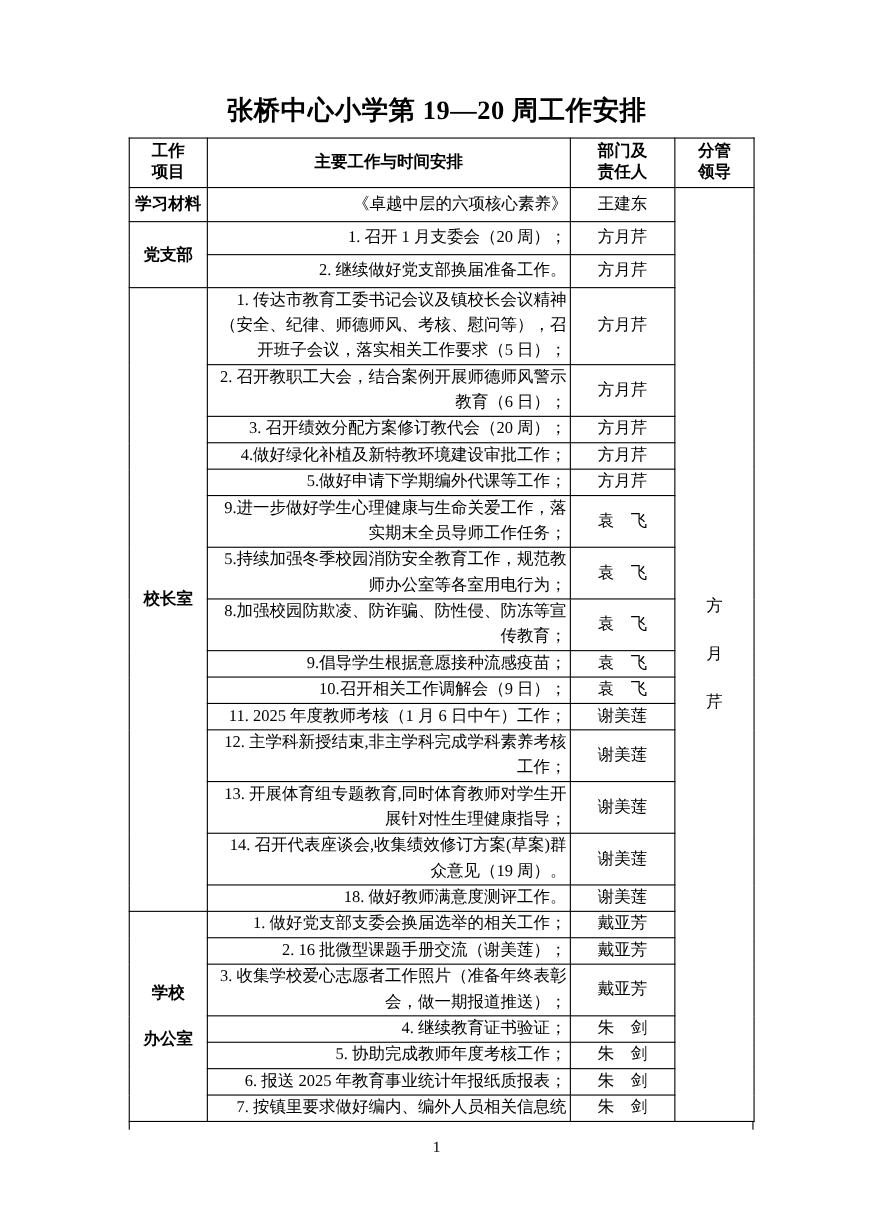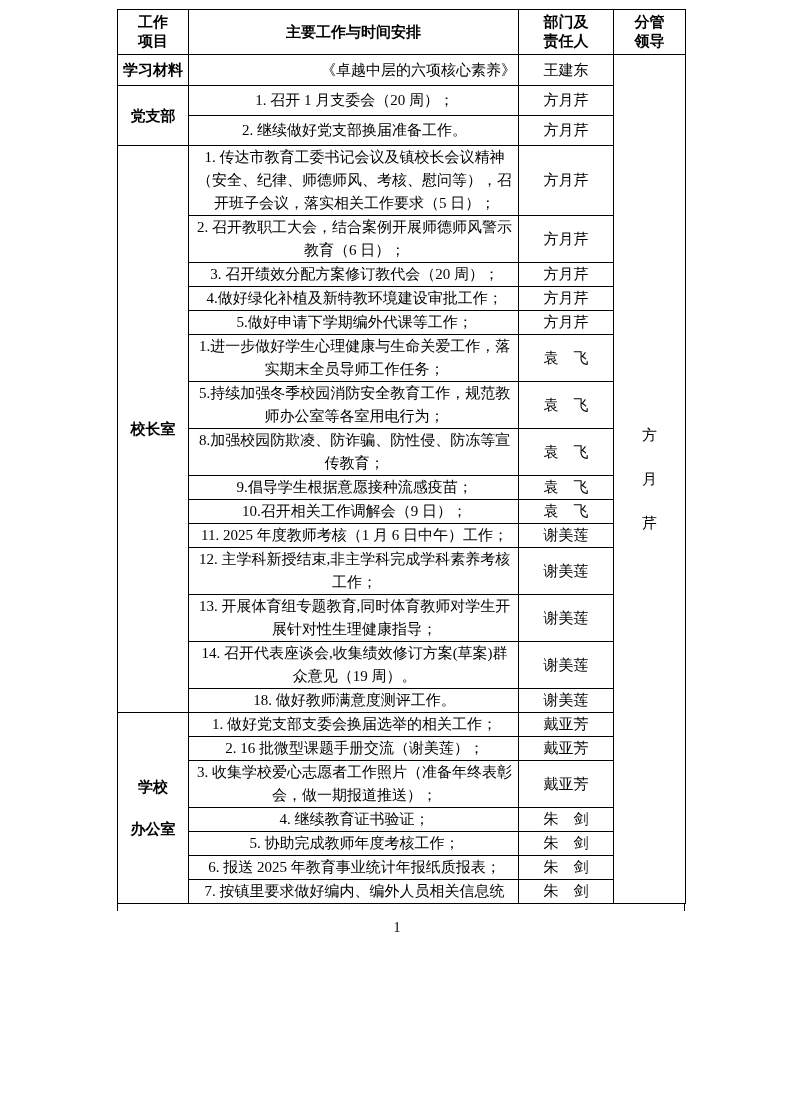--- a/index.html
+++ b/index.html
@@ -64,21 +64,21 @@
   }
   td.proj {
     font-weight: bold;
     text-align: center;
     padding: 16px 2px;
     white-space: pre-line;
     line-height: 24px;
   }
   td.proj.spread { line-height: 42px; margin-top: 21px; }
   td.task {
-    text-align: center;
+    text-align: right;
     padding: 0 3px 0 5px;
   }
   td.task.center { text-align: right; padding: 0 2px; }
   td.owner {
     text-align: center;
     padding: 0 2px;
     margin-left: 45px;
   }
   td.supervisor {
     text-align: center;
@@ -92,20 +92,21 @@
     margin-top: 16px;
     text-align: center;
     font-size: 14px;
   }
 </style>
 </head>
 <body>
 
 <div class="page">
 
+  <div class="doc-title">张桥中心小学第 19—20 周工作安排</div>
 
   <div class="table-wrap">
     <table class="work-table">
       <colgroup>
         <col style="width:71px">
           <col style="width:330px">
           <col style="width:95px">
           <col style="width:72px">
       </colgroup>
 
@@ -154,21 +155,21 @@
       </tr>
       <tr>
         <td class="task">4.做好绿化补植及新特教环境建设审批工作；</td>
         <td class="owner">方月芹</td>
       </tr>
       <tr>
         <td class="task">5.做好申请下学期编外代课等工作；</td>
         <td class="owner">方月芹</td>
       </tr>
       <tr>
-        <td class="task">1.进一步做好学生心理健康与生命关爱工作，落实期末全员导师工作任务；</td>
+        <td class="task">9.进一步做好学生心理健康与生命关爱工作，落实期末全员导师工作任务；</td>
         <td class="owner">袁　飞</td>
       </tr>
       <tr>
         <td class="task">5.持续加强冬季校园消防安全教育工作，规范教师办公室等各室用电行为；</td>
         <td class="owner">袁　飞</td>
       </tr>
       <tr>
         <td class="task">8.加强校园防欺凌、防诈骗、防性侵、防冻等宣传教育；</td>
         <td class="owner">袁　飞</td>
       </tr>

